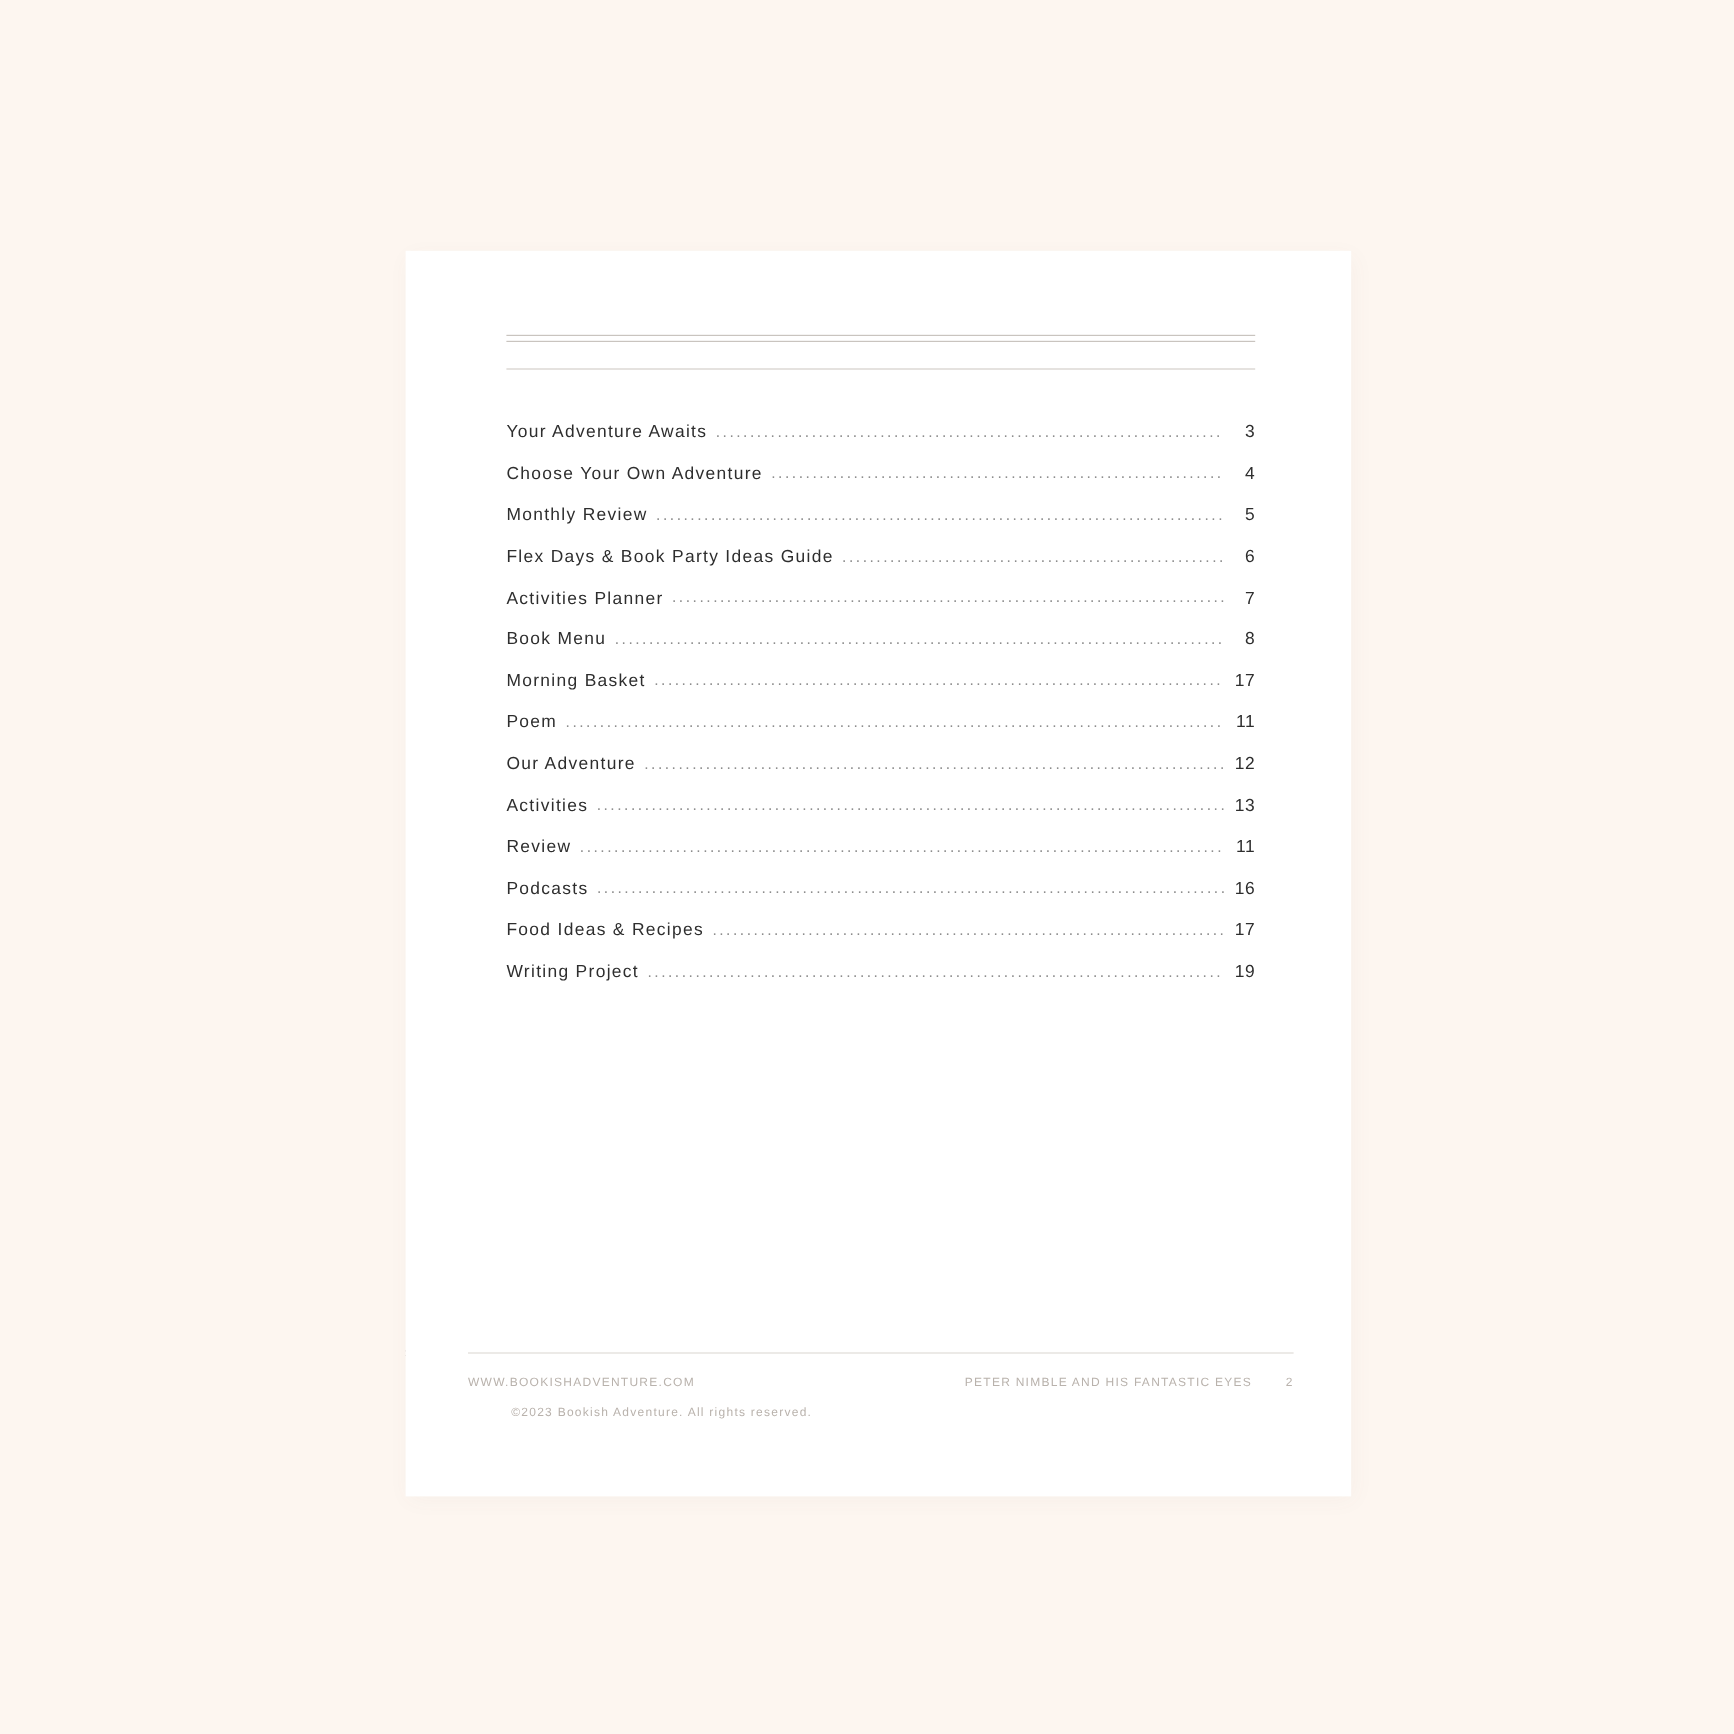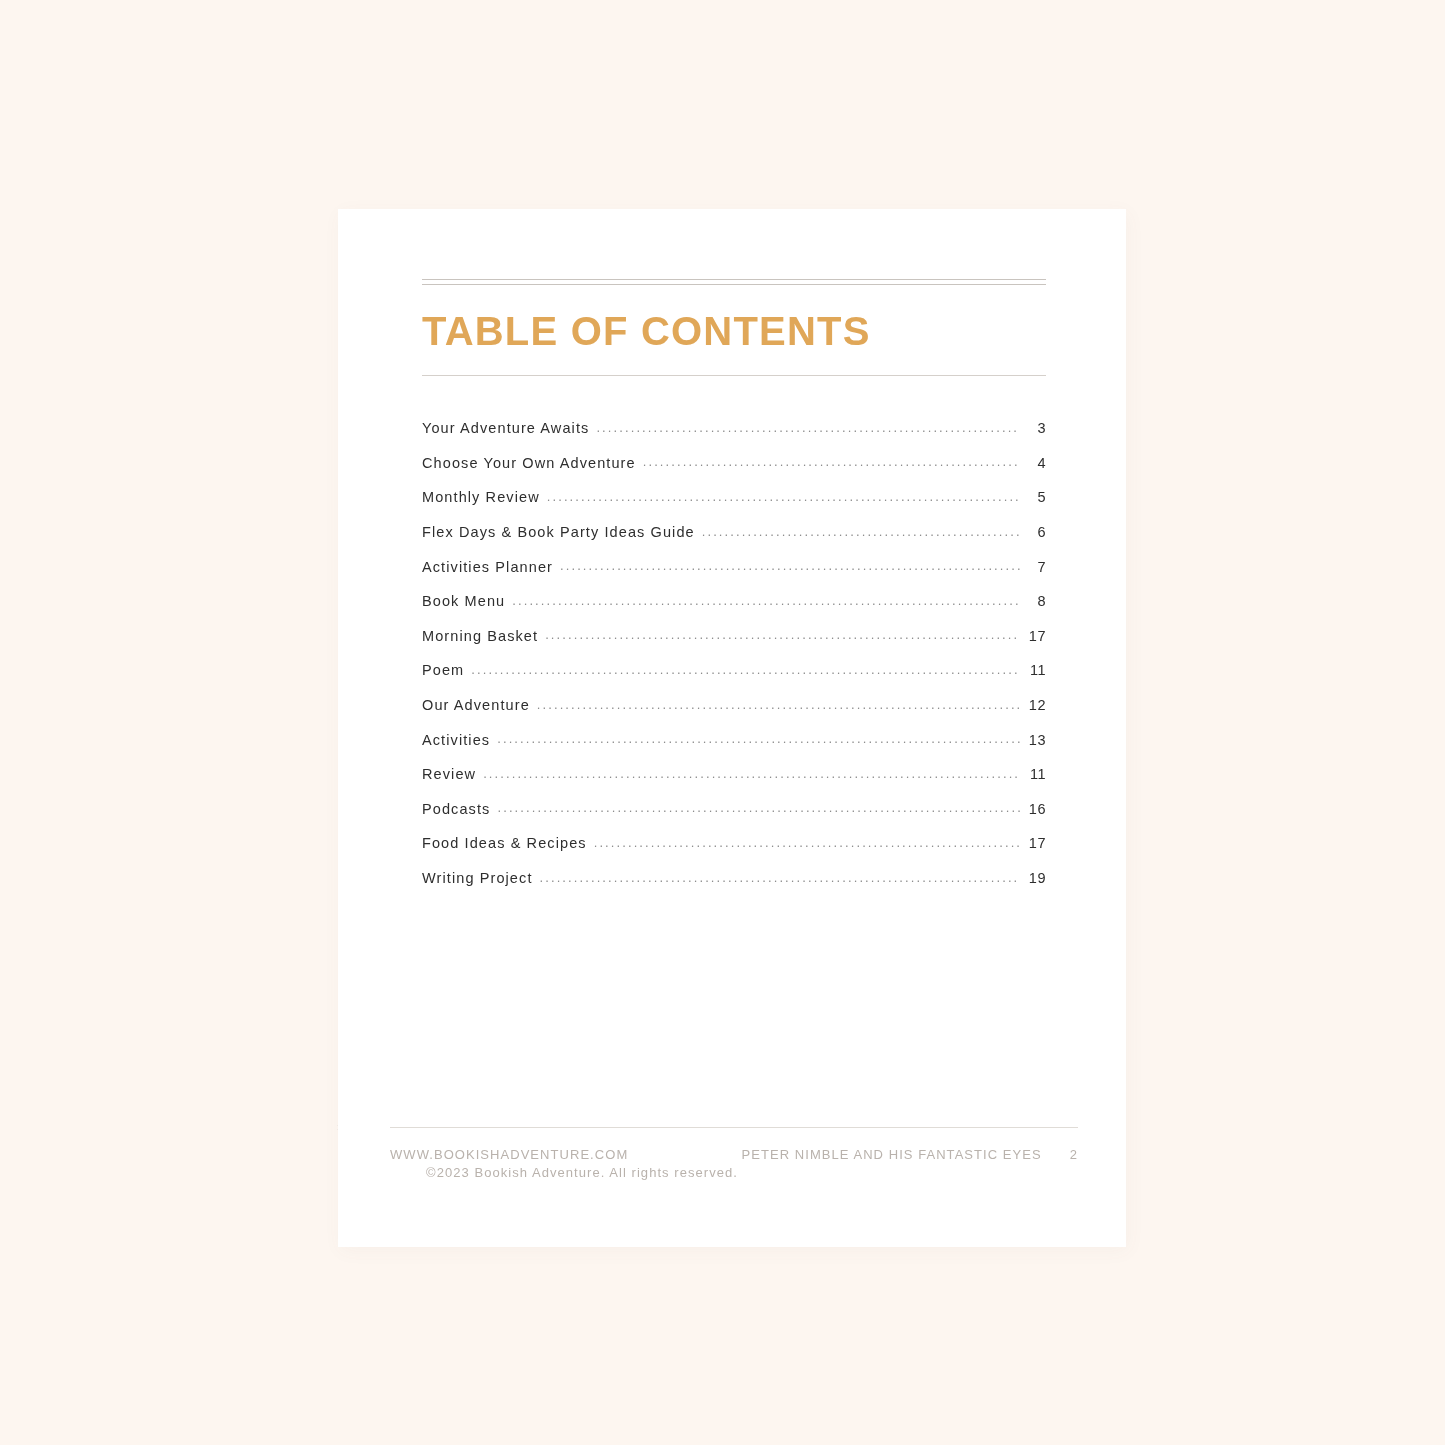--- a/index.html
+++ b/index.html
@@ -121,27 +121,27 @@
   }
 
   .footer {
     position: absolute;
     left: 52px;
     top: 938px;
     width: 688px;
     display: flex;
     justify-content: space-between;
     align-items: flex-start;
-    font-size: 13px;
+    font-size: 10px;
     color: #b9b2ac;
     letter-spacing: 1.05px;
   }
 
   .footer-left div + div {
-    margin-top: 3px;
+    margin-top: 14px;
     padding-left: 36px;
   }
 
   .footer-right {
     display: flex;
     align-items: baseline;
     gap: 28px;
   }
 </style>
 </head>
@@ -150,21 +150,20 @@
 <div class="canvas">
 
   <div class="reg-mark">::</div>
 
   <div class="page">
 
     <div class="inner">
 
       <div class="rule-double"></div>
 
-      <h1 class="title">TABLE OF CONTENTS</h1>
 
       <div class="rule-single"></div>
 
       <div class="toc">
 
         <div class="toc-row">
           <span class="toc-label">Your Adventure Awaits</span>
           <span class="toc-dots">........................................................................................................................</span>
           <span class="toc-page">3</span>
         </div>

